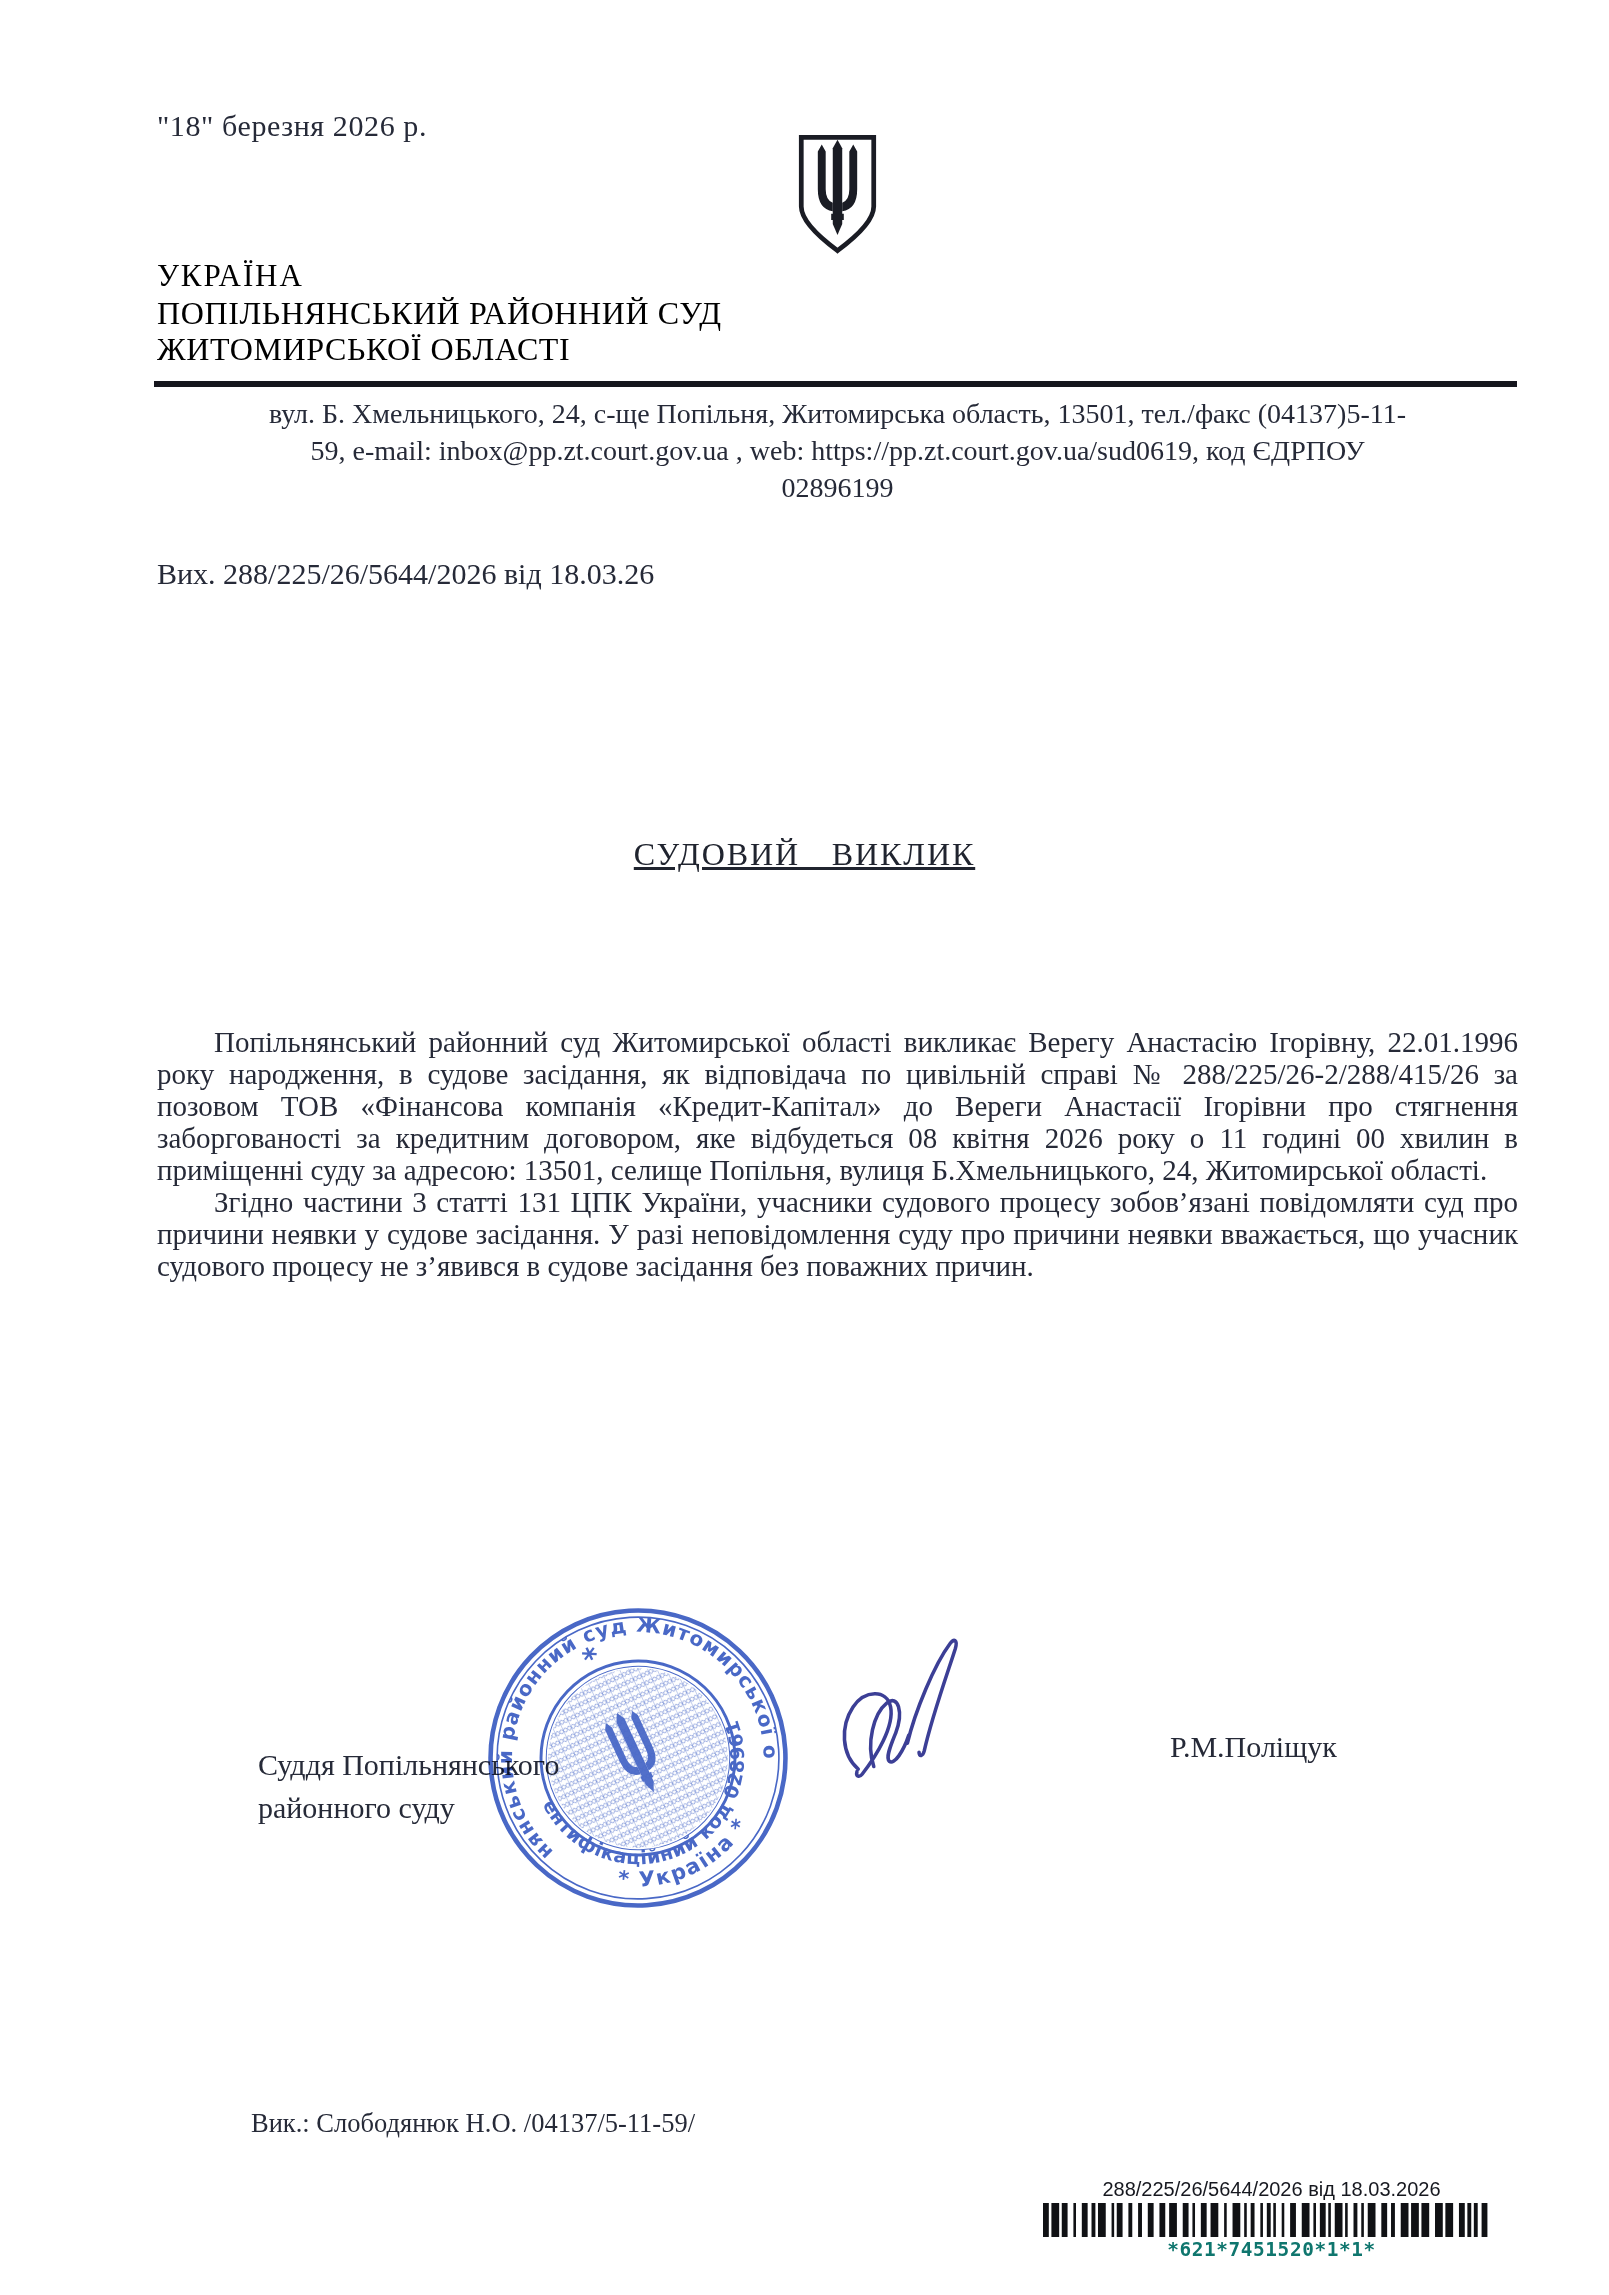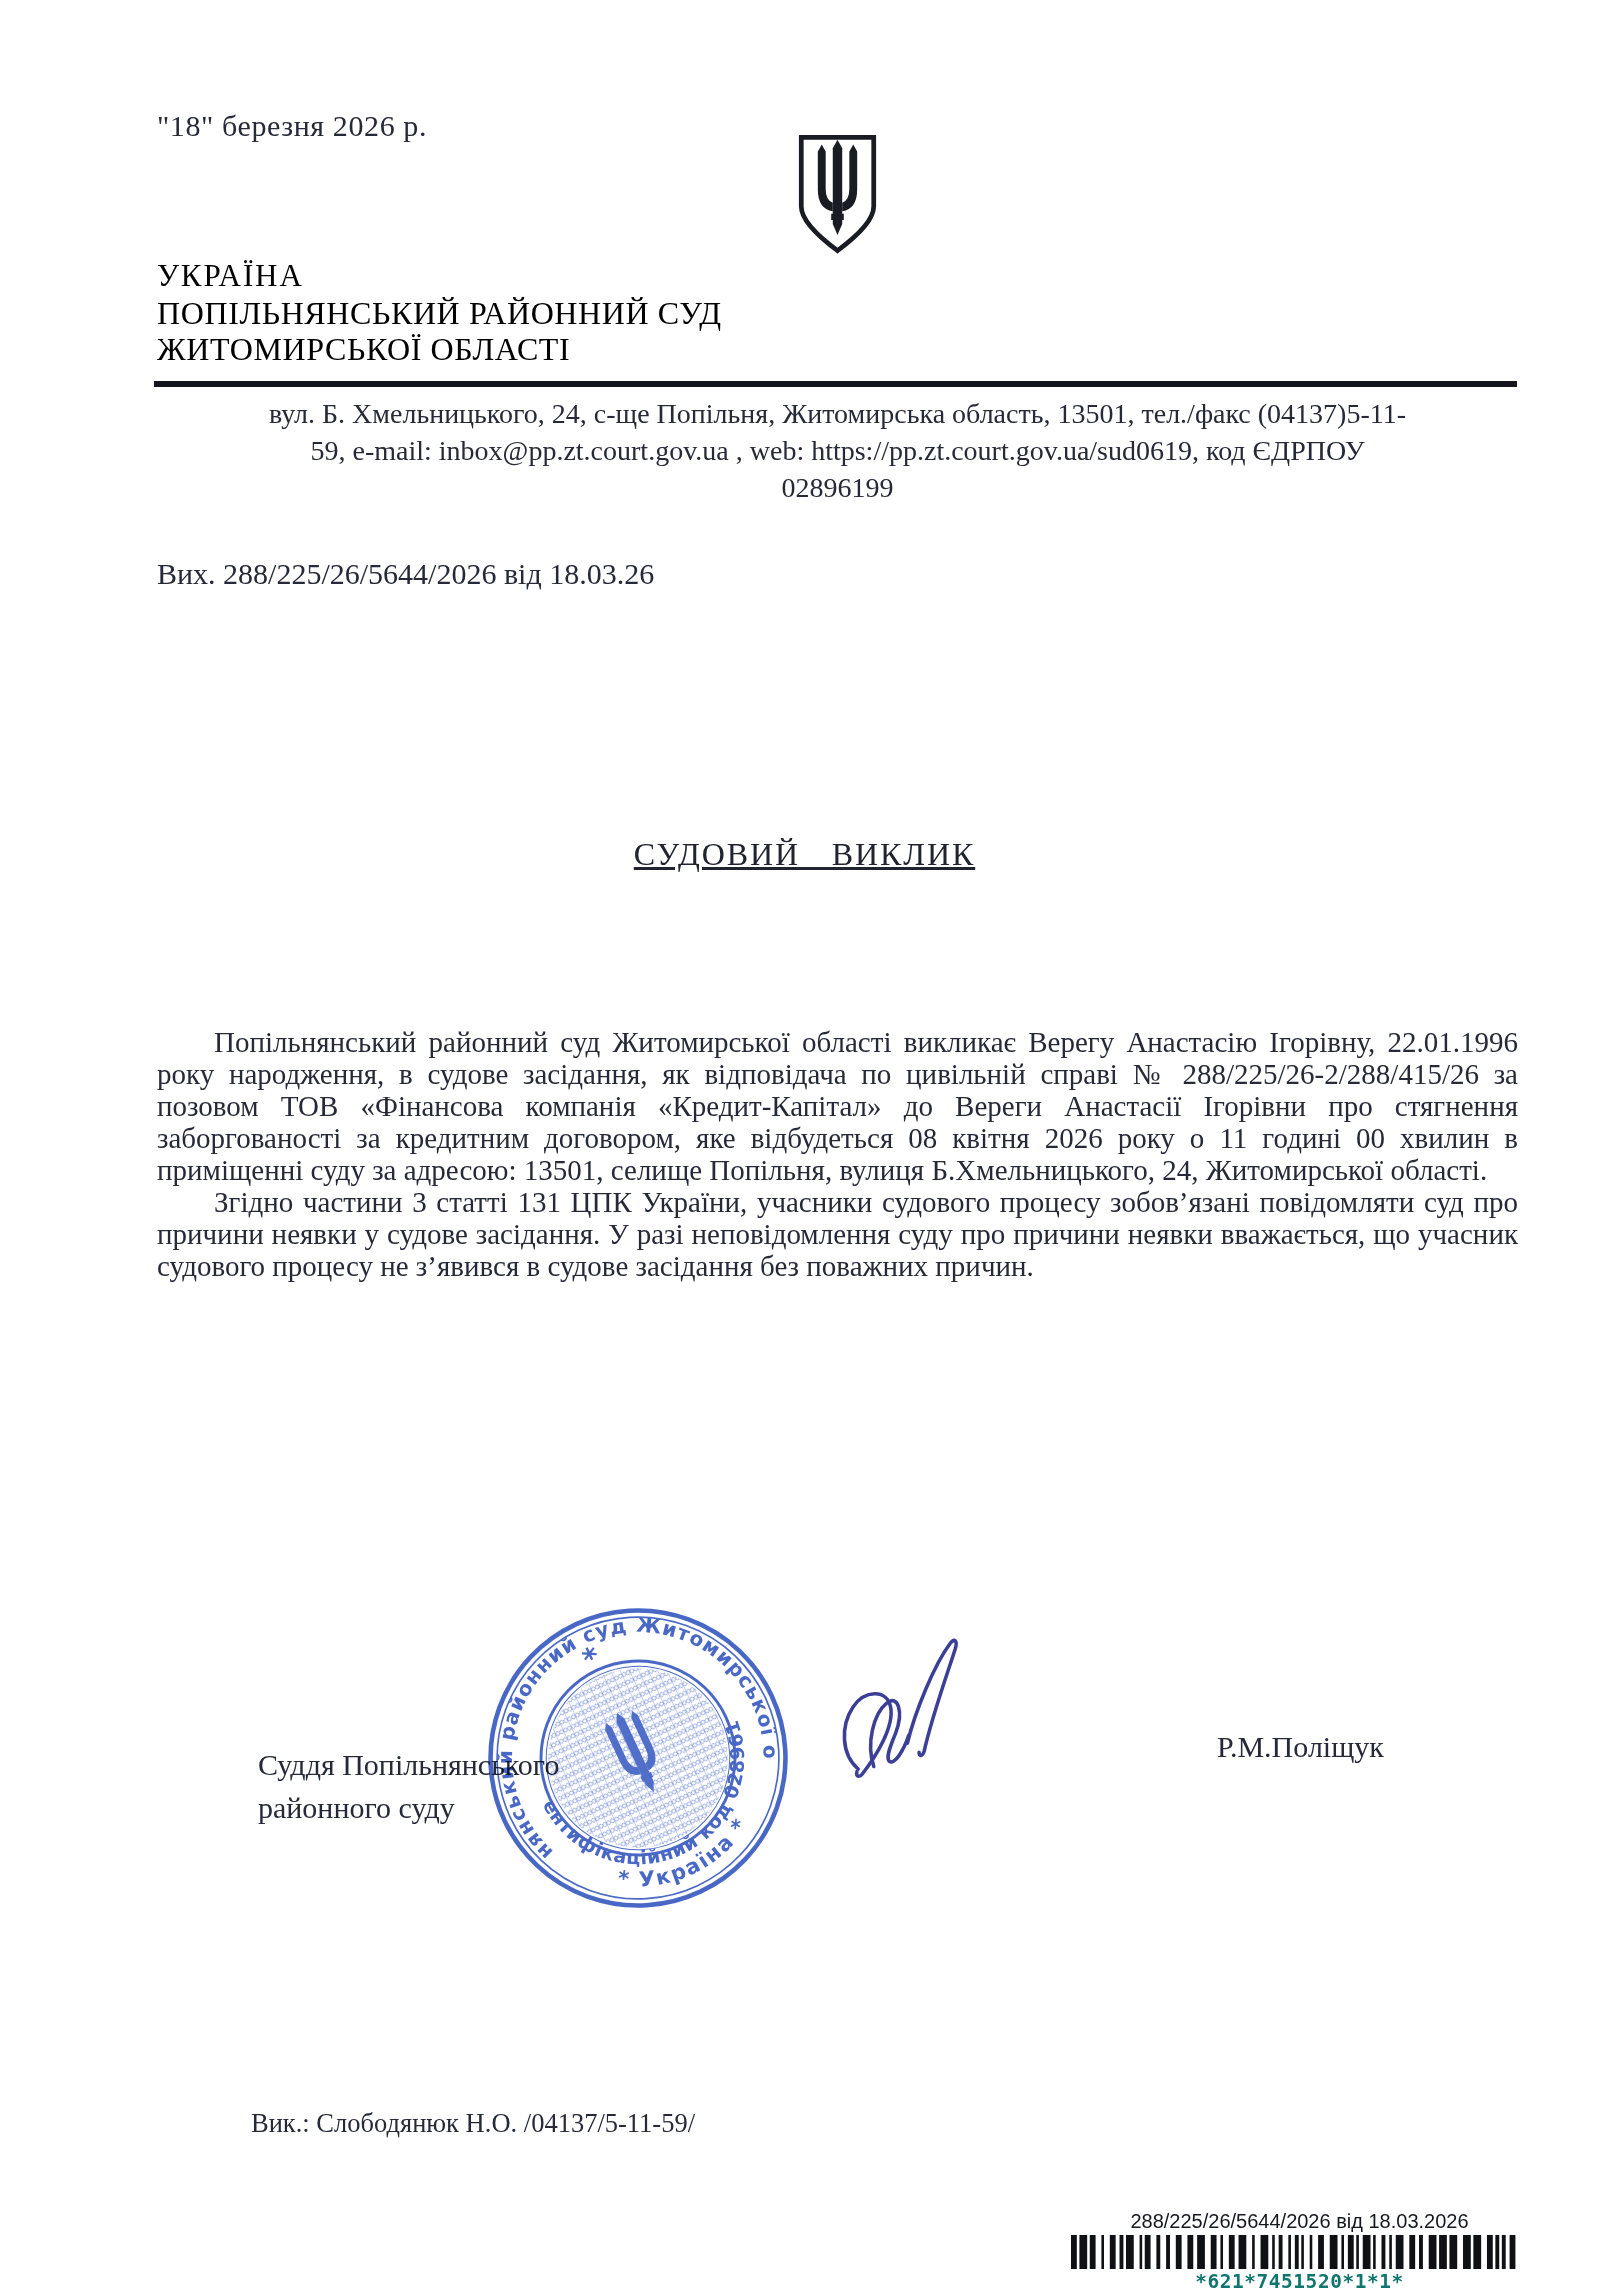--- a/index.html
+++ b/index.html
@@ -19,23 +19,23 @@
   .refline{left:157px;top:557px;font-size:30px;}
   .title{left:157px;top:836px;width:1295px;text-align:center;font-size:32px;
          letter-spacing:1.9px;word-spacing:22px;color:#20242f;text-decoration:underline;}
   .bodytxt{left:157px;top:1026px;width:1361px;font-size:29px;line-height:32px;
            text-align:justify;}
   .bodytxt p{margin:0;text-indent:57px;}
   .judge{left:258px;top:1743px;font-size:30px;line-height:43px;z-index:1;}
   .stamp{left:484px;top:1604px;width:308px;height:308px;transform:rotate(-25deg);
          mix-blend-mode:multiply;opacity:.94;z-index:2;}
   .signature{left:836px;top:1628px;width:148px;height:154px;z-index:2;}
-  .judgename{left:1170px;top:1730px;font-size:30px;margin-left:47px;}
+  .judgename{left:1170px;top:1730px;font-size:30px;}
   .executor{left:251px;top:2108px;font-size:26.5px;}
-  .barcodewrap{left:1069px;top:2178px;width:461px;text-align:center;z-index:1;margin-top:32px;}
+  .barcodewrap{left:1041px;top:2178px;width:461px;text-align:center;z-index:1;}
   .bc-top{font-family:"Liberation Sans", sans-serif;font-size:20px;color:#16181f;
           white-space:nowrap;margin-bottom:1.9px;}
   .bc-bars{width:458px;height:34px;display:block;margin:0 auto;}
   .bc-bottom{font-family:"DejaVu Sans Mono", monospace;font-size:19.4px;font-weight:700;
              color:#0f766e;letter-spacing:0.6px;margin-top:1.3px;white-space:nowrap;}
   .stamp text{font-family:"DejaVu Sans", sans-serif;font-weight:bold;fill:#3d5ec3;}
 </style>
 </head>
 <body>
 

